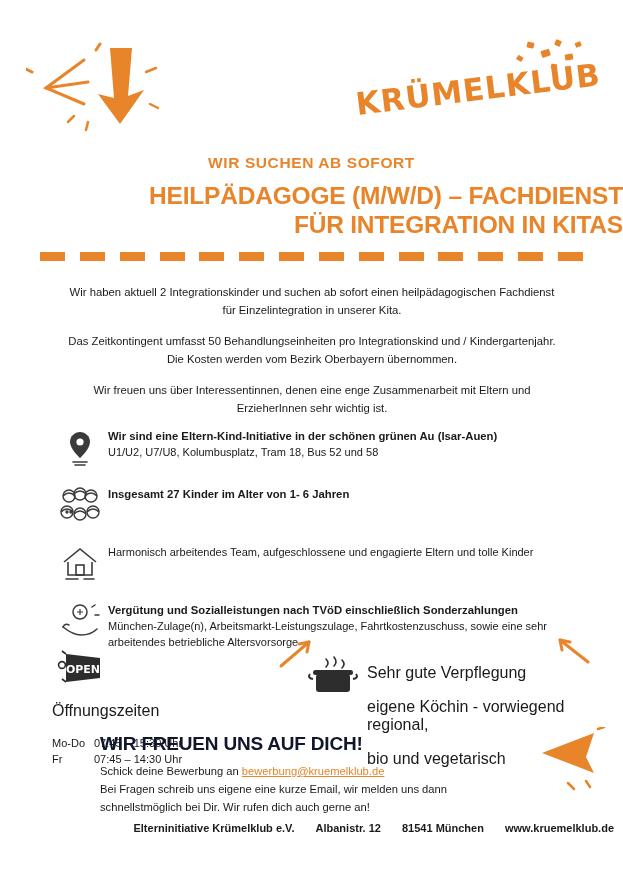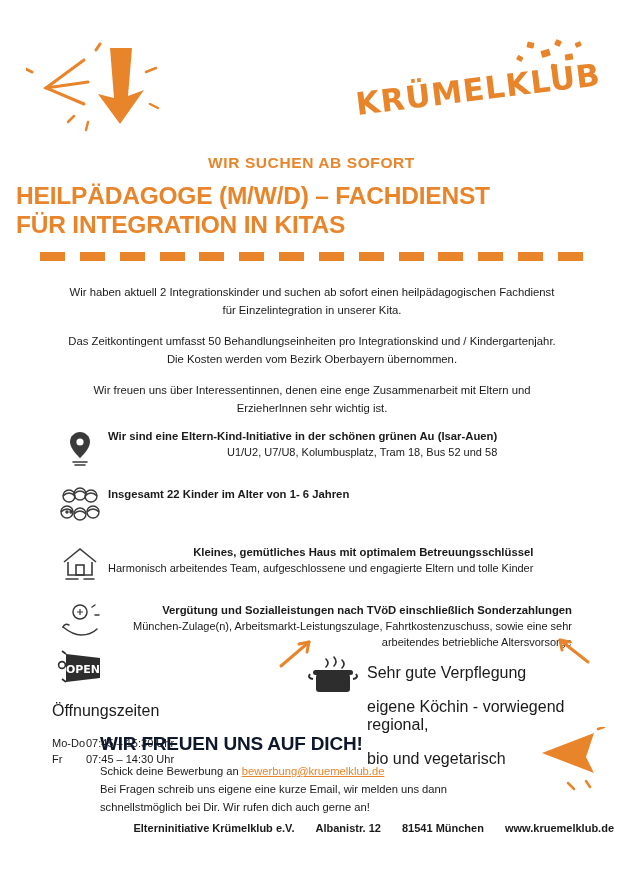--- a/index.html
+++ b/index.html
@@ -62,24 +62,24 @@
     right: 0;
     top: 154px;
     text-align: center;
     font-weight: bold;
     font-size: 15.5px;
     letter-spacing: 0.6px;
     color: #E8852B;
   }
   .headline {
     position: absolute;
-    left: 16px;
+    left: 4px;
     right: 0;
     top: 182px;
-    text-align: left;
+    text-align: right;
     font-weight: bold;
     font-size: 24.5px;
     line-height: 1.18;
     color: #E8852B;
     letter-spacing: -0.2px;
   }
 
   
   .dash-rule {
     position: absolute;
@@ -127,21 +127,20 @@
     width: 56px;
     min-width: 56px;
     height: 40px;
     display: flex;
     align-items: flex-start;
     justify-content: center;
     padding-top: 1px;
   }
   .feature .txt {
     padding-top: 1px;
-    text-align: right;
   }
   .feature .f-title {
     font-size: 11.3px;
     font-weight: bold;
     line-height: 1.35;
     margin: 0 0 1px 0;
   }
   .feature .f-sub {
     font-size: 11px;
     line-height: 1.42;
@@ -161,21 +160,21 @@
   .col-right { flex: 1; display: flex; position: relative; }
   .open-badge {
     width: 56px; min-width: 56px;
     display: flex; align-items: flex-start; justify-content: center;
   }
   .hours-table {
     font-size: 11px;
     line-height: 1.45;
   }
   .hours-table .row { display: flex; }
-  .hours-table .d { width: 34px; }
+  .hours-table .d { width: 42px; }
   .pot-ico {
     width: 70px; min-width: 70px;
     display: flex; align-items: flex-start; justify-content: center;
     padding-top: 8px;
   }
 
   
   .cutlery-left { position: absolute; left: -22px; top: -10px; }
   .cutlery-right { position: absolute; right: -4px; top: -12px; }
 
@@ -317,36 +316,35 @@
             <path d="M3 25 q6 -6 12 0"></path>
           <circle cx="22" cy="27" r="6"></circle>
             <path d="M16 27 q6 -6 12 0"></path>
           <circle cx="35" cy="25" r="6"></circle>
             <path d="M29 25 q6 -6 12 0"></path>
           <circle cx="9" cy="25" r="1" fill="#3a3a3a"></circle>
             <circle cx="13" cy="25" r="1" fill="#3a3a3a"></circle>
         </svg>
       </div>
       <div class="txt">
-        <p class="f-title">Insgesamt 22 Kinder im Alter von 1- 6 Jahren</p>
+        <p class="f-title">Insgesamt 27 Kinder im Alter von 1- 6 Jahren</p>
       </div>
     </div>
 
     <div class="feature">
       <div class="ico">
         <svg width="40" height="38" viewBox="0 0 40 38" fill="none" stroke="#3a3a3a" stroke-width="1.6">
           <path d="M4 17 L20 4 L36 17"></path>
           <path d="M8 17 V30 H32 V17"></path>
           <rect x="16" y="20" width="8" height="10"></rect>
           <path d="M6 34 h12" stroke-linecap="round"></path>
           <path d="M24 34 h10" stroke-linecap="round"></path>
         </svg>
       </div>
       <div class="txt">
-        <p class="f-title">Kleines, gemütliches Haus mit optimalem Betreuungsschlüssel</p>
         <p class="f-sub">Harmonisch arbeitendes Team, aufgeschlossene und engagierte Eltern und tolle Kinder</p>
       </div>
     </div>
 
     <div class="feature">
       <div class="ico">
         <svg width="42" height="38" viewBox="0 0 42 38" fill="none" stroke="#3a3a3a" stroke-width="1.5">
           <circle cx="21" cy="9" r="7"></circle>
           <path d="M18 9 h6 M21 6 v6" stroke-width="1.2"></path>
           <path d="M4 24 q10 8 18 8 q10 0 16 -6" stroke-linecap="round"></path>

